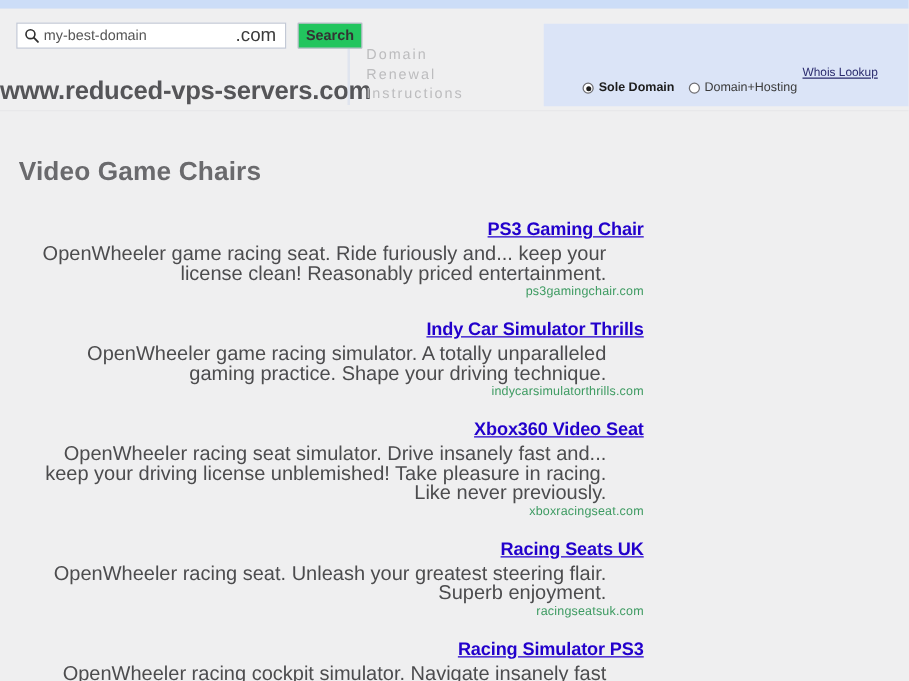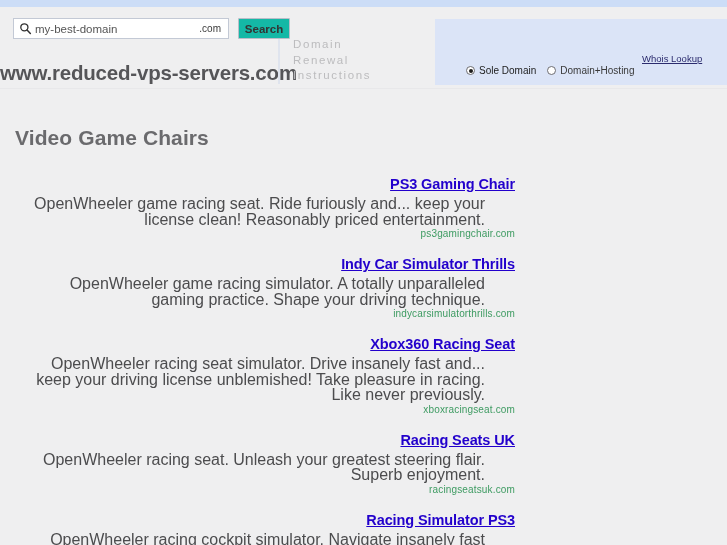--- a/index.html
+++ b/index.html
@@ -98,31 +98,31 @@
     outline: 0;
     background: transparent;
     font-family: "Liberation Sans", sans-serif;
     font-size: 11.5px;
     color: #444;
     width: 110px;
     padding: 0;
   }
   #domain-input::placeholder { color: #555; opacity: 1; }
   #tld-suffix {
-    font-size: 10px;
+    font-size: 15px;
     color: #3b3b3b;
     margin-left: auto;
     margin-right: 7px;
     white-space: nowrap;
   }
   #search-btn {
     margin-left: 9px;
     width: 52px;
     height: 21px;
-    background: #14b8a6;
+    background: #22c55e;
     border: 1px solid #b9bec9;
     border-radius: 1px;
     font-family: "Liberation Sans", sans-serif;
     font-size: 11.5px;
     font-weight: bold;
     color: #333;
     cursor: pointer;
     padding: 0;
     box-sizing: border-box;
   }
@@ -144,21 +144,21 @@
     white-space: nowrap;
   }
   .radio-opt {
     display: flex;
     align-items: center;
     margin-right: 11px;
     font-size: 10px;
     color: #3a3a3a;
     cursor: pointer;
   }
-  .radio-opt.selected { font-weight: normal; color: #1c1c1c; }
+  .radio-opt.selected { font-weight: bold; color: #1c1c1c; }
   .radio-dot {
     width: 9px;
     height: 9px;
     border: 1px solid #6d6d72;
     border-radius: 50%;
     background: #fff;
     margin-right: 4px;
     flex: none;
     position: relative;
     box-sizing: border-box;
@@ -274,21 +274,21 @@
       <div class="result-url">ps3gamingchair.com</div>
     </div>
 
     <div class="result">
       <a class="result-title" href="#">Indy Car Simulator Thrills</a>
       <p class="result-desc">OpenWheeler game racing simulator. A totally unparalleled gaming practice. Shape your driving technique.</p>
       <div class="result-url">indycarsimulatorthrills.com</div>
     </div>
 
     <div class="result">
-      <a class="result-title" href="#">Xbox360 Racing Seat</a>
+      <a class="result-title" href="#">Xbox360 Video Seat</a>
       <p class="result-desc">OpenWheeler racing seat simulator. Drive insanely fast and... keep your driving license unblemished! Take pleasure in racing. Like never previously.</p>
       <div class="result-url">xboxracingseat.com</div>
     </div>
 
     <div class="result">
       <a class="result-title" href="#">Racing Seats UK</a>
       <p class="result-desc">OpenWheeler racing seat. Unleash your greatest steering flair. Superb enjoyment.</p>
       <div class="result-url">racingseatsuk.com</div>
     </div>
 

